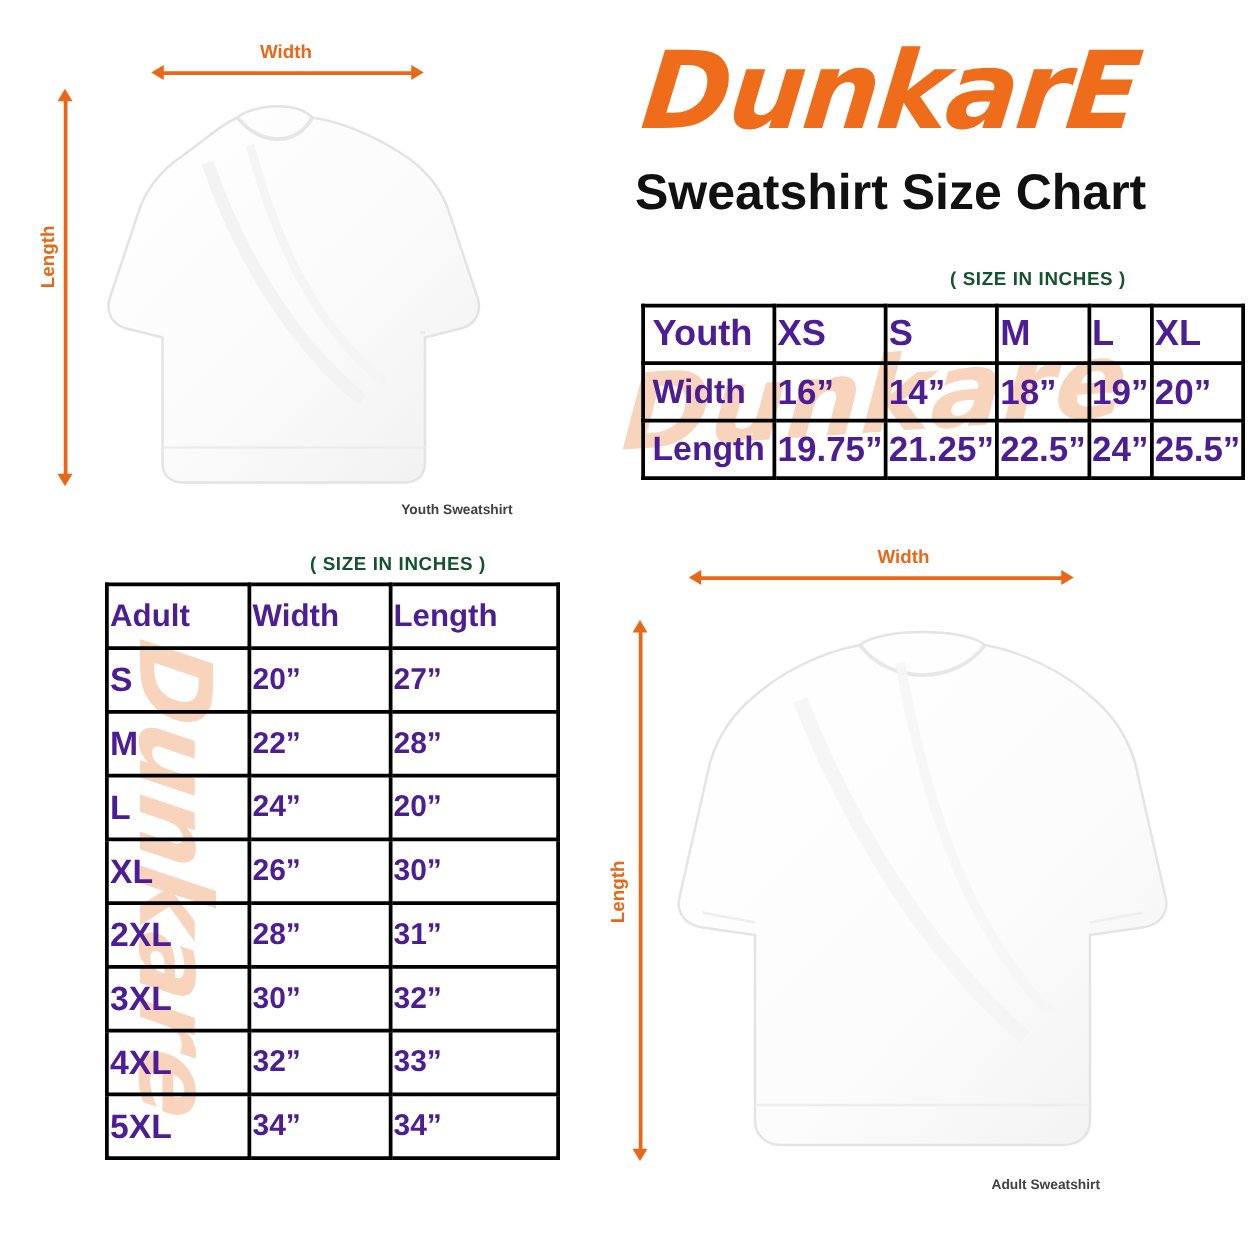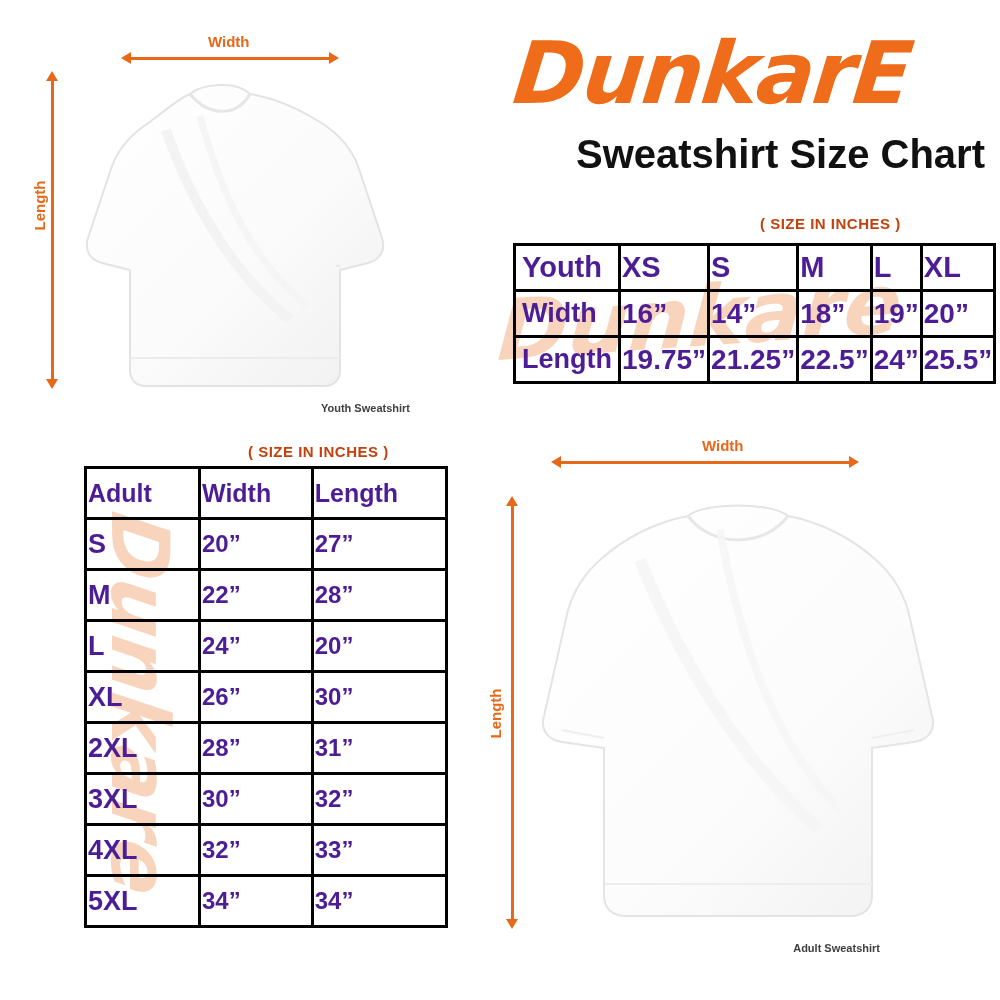--- a/index.html
+++ b/index.html
@@ -32,26 +32,25 @@
     letter-spacing: -2px;
     line-height: 1;
     transform: skewX(-6deg);
   }
   .brand-sub {
     margin-top: 16px;
     font-size: 40px;
     font-weight: bold;
     color: #111;
     letter-spacing: 0px;
-    text-align: right;
   }
   .units-note {
     font-size: 15px;
     font-weight: bold;
-    color: #c2410c;
+    color: #14532d;
     letter-spacing: .5px;
   }
 
   
   .wm {
     position: absolute;
     font-family: "DejaVu Sans", sans-serif;
     font-weight: bold;
     font-style: italic;
     color: #f6cdb0;

